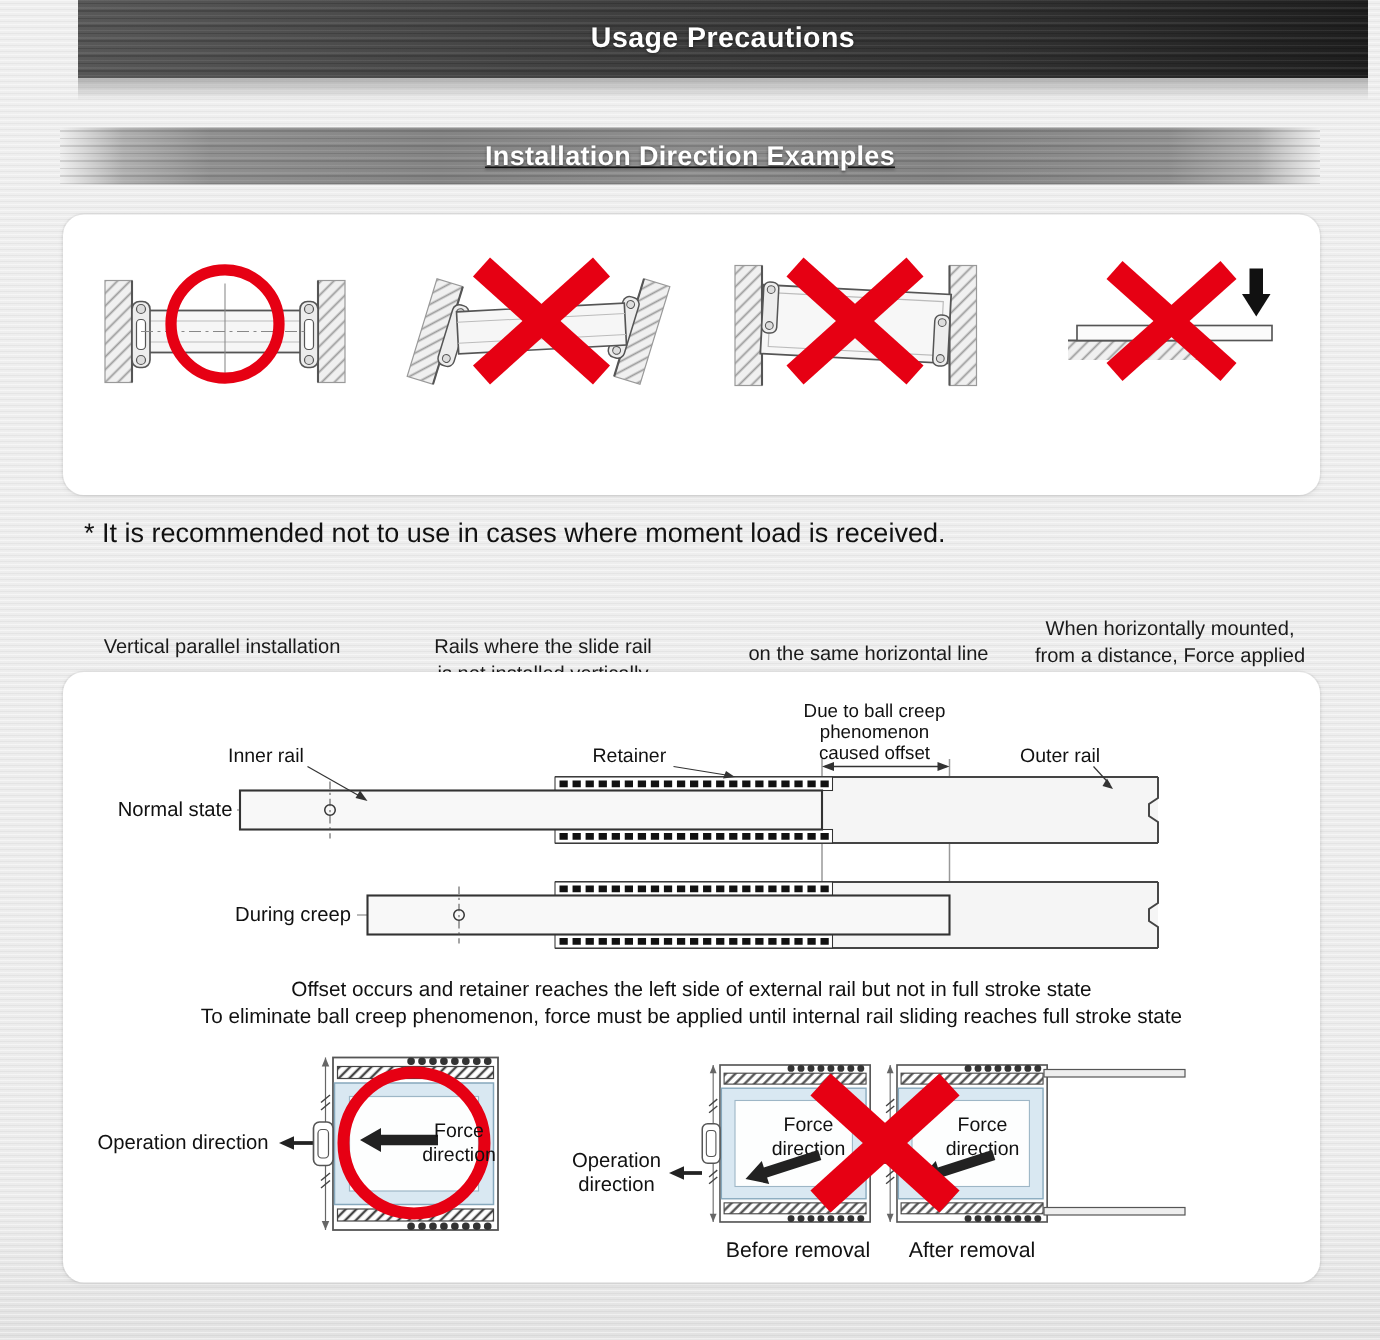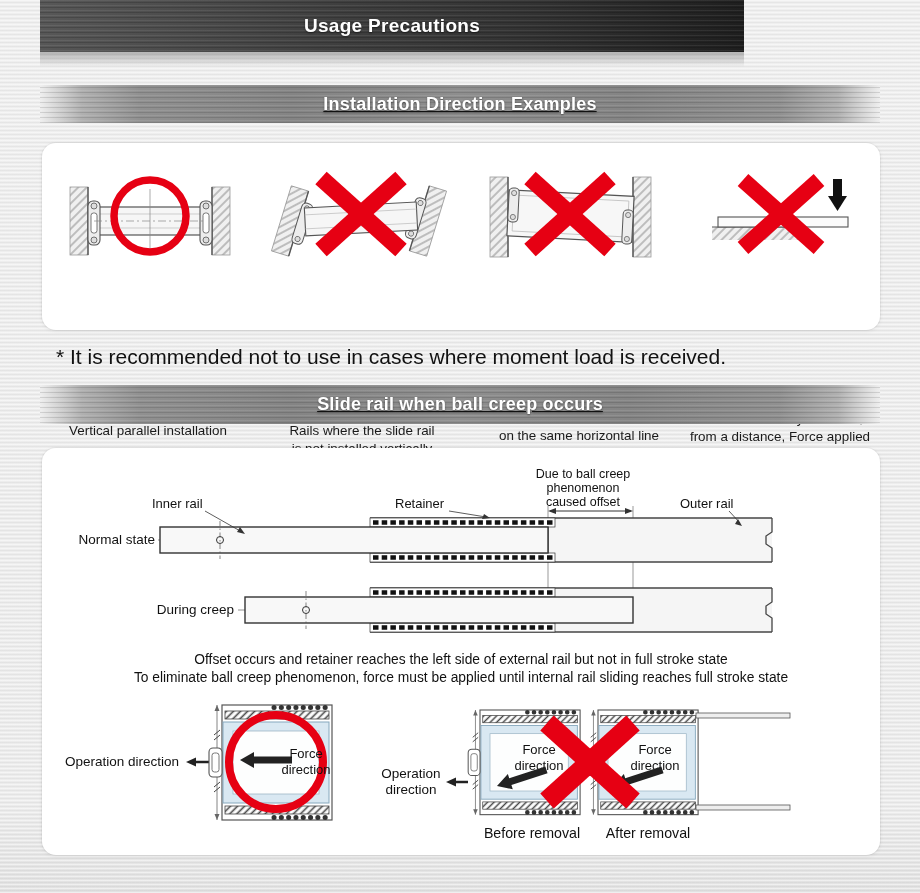--- a/index.html
+++ b/index.html
@@ -4,21 +4,21 @@
 <style>
   html,body{margin:0;padding:0;background:#e9e9e9;}
   .page{
     position:relative;width:920px;height:893px;overflow:hidden;
     font-family:"Liberation Sans",sans-serif;color:#111;
     background:
       repeating-linear-gradient(180deg, rgba(255,255,255,.45) 0 1px, rgba(0,0,0,0) 1px 2px, rgba(0,0,0,.04) 2px 3px, rgba(0,0,0,0) 3px 4px),
       linear-gradient(180deg,#efefef 0%,#ececec 90%,#e2e2e2 100%);
   }
   .bar-dark{
-    position:absolute;left:40px;top:0;width:704px;height:52px;
+    position:absolute;left:52px;top:0;width:860px;height:52px;
     background:
       repeating-linear-gradient(180deg, rgba(255,255,255,.07) 0 1px, rgba(0,0,0,0) 1px 2px, rgba(0,0,0,.16) 2px 3px, rgba(0,0,0,0) 3px 5px),
       linear-gradient(100deg,#585858 0%,#404040 40%,#323232 70%,#1e1e1e 100%);
   }
   .bar-dark::after{
     content:"";position:absolute;left:0;right:0;top:52px;height:15px;
     background:linear-gradient(180deg, rgba(0,0,0,.26), rgba(0,0,0,0));
   }
   .bar-dark .bar-label{
     display:block;text-align:center;line-height:52px;
@@ -40,21 +40,21 @@
   #bar-installation{top:85px;}
   #bar-ballcreep{top:385px;height:39px;}
   .panel{
     position:absolute;left:42px;width:838px;background:#ffffff;border-radius:14px;
     box-shadow:0 0 0 1px rgba(0,0,0,.04), 0 1px 4px rgba(0,0,0,.07);
   }
   #panel-installation{top:143px;height:187px;}
   #panel-ballcreep{top:448px;height:407px;}
   .panel svg{position:absolute;left:0;top:0;}
   .note{
-    position:absolute;left:56px;top:345px;font-size:21px;color:#111;
+    position:absolute;left:56px;top:345px;font-size:18px;color:#111;
   }
   .caption{
     position:absolute;text-align:center;font-size:13.4px;line-height:1.36;color:#1a1a1a;
   }
   .caption span{display:block;}
   #cap-0{left:6px;top:279px;width:200px;}
   #cap-1{left:220px;top:279px;width:200px;}
   #cap-2{left:437px;top:284px;width:200px;}
   #cap-3{left:634px;top:267px;width:208px;}
   svg text{font-family:"Liberation Sans",sans-serif;fill:#111;}
@@ -191,23 +191,20 @@
     </div>
     <div class="caption" id="cap-3">
       <span>When horizontally mounted,</span>
       <span>from a distance, Force applied</span>
       <span>to center of gravity</span>
     </div>
   </div>
 
   <div class="note">* It is recommended not to use in cases where moment load is received.</div>
 
-  <div class="bar-gray" id="bar-ballcreep">
-    <span class="bar-label">Slide rail when ball creep occurs</span>
-  </div>
 
   <div class="panel" id="panel-ballcreep">
     <svg width="838" height="407" viewBox="0 0 838 407">
       <defs>
         <g id="drawerSym">
           <line x1="-5" y1="0" x2="-5" y2="115" stroke="#666" stroke-width="0.8"></line>
           <polygon points="-5,0 -7.5,6 -2.5,6" fill="#666"></polygon>
           <polygon points="-5,115 -7.5,109 -2.5,109" fill="#666"></polygon>
           <path d="M-8,30 l6,-5 M-8,35 l6,-5 M-8,82 l6,-5 M-8,87 l6,-5" stroke="#444" stroke-width="1" fill="none"></path>
           <rect x="0" y="0" width="110" height="115" fill="#fff" stroke="#555" stroke-width="1.2"></rect>

